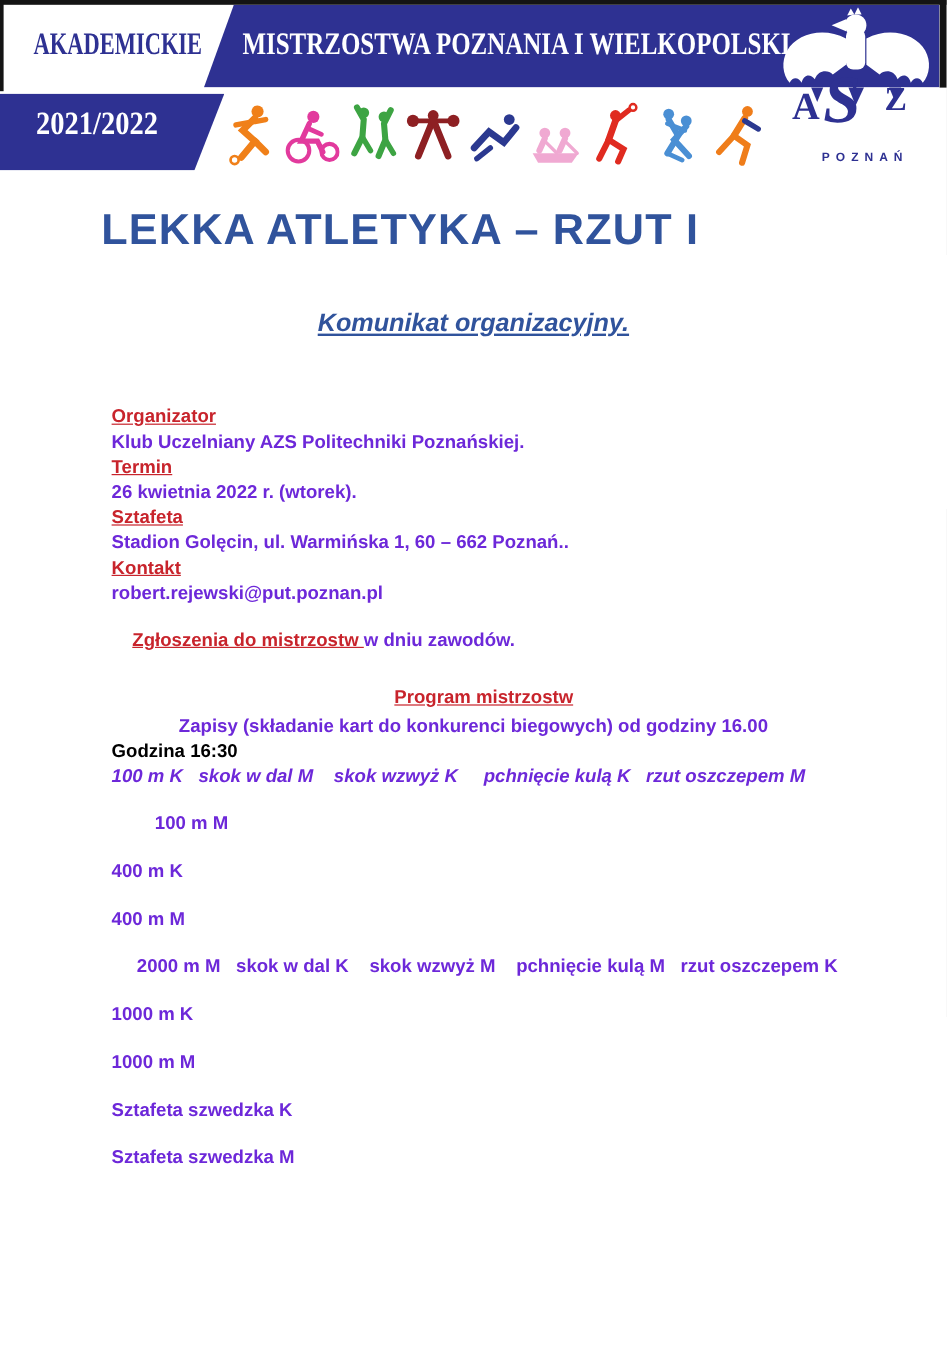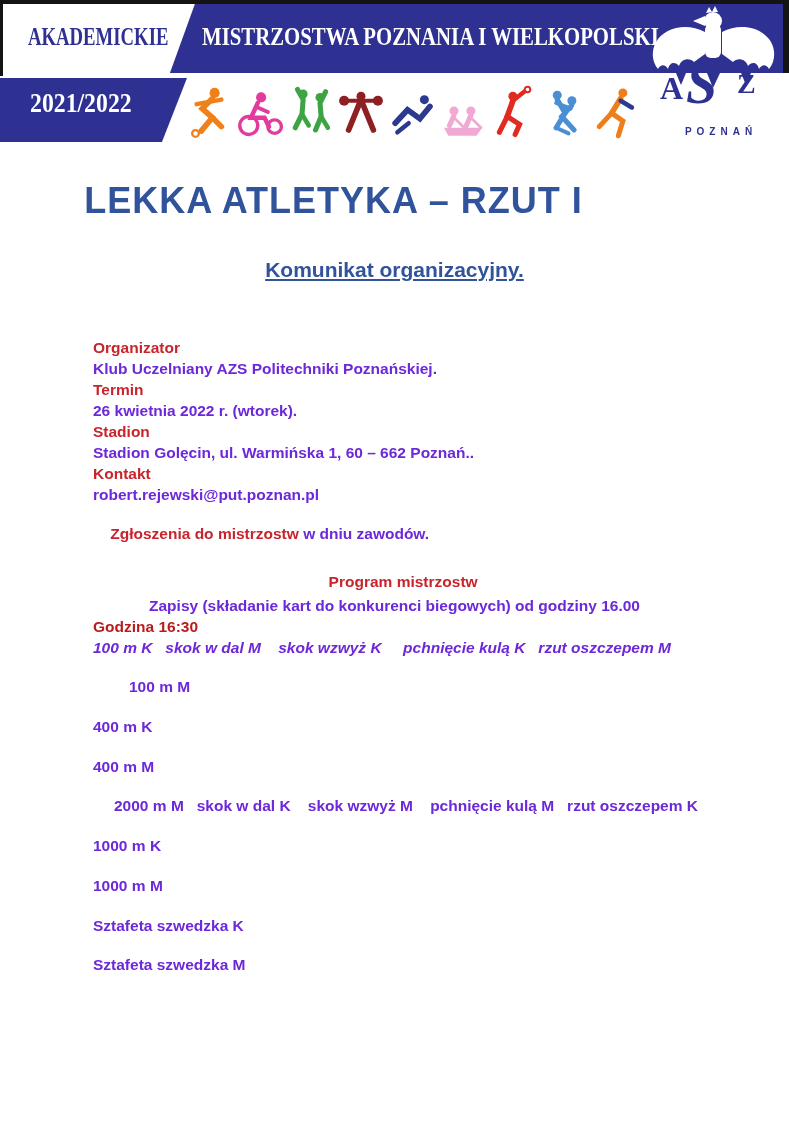--- a/index.html
+++ b/index.html
@@ -28,30 +28,30 @@
   .logo-letter{position:absolute;font-family:"Liberation Serif",serif;font-weight:bold;
                color:#2e3192;line-height:1;}
   .logo-a{left:660px;top:72px;font-size:32px;}
   .logo-s{left:686px;top:56px;font-size:56px;font-style:italic;}
   .logo-z{left:737px;top:70px;font-size:28px;}
   .logo-city{position:absolute;left:660px;top:126px;width:122px;text-align:center;
              font-size:10px;font-weight:bold;letter-spacing:5px;color:#2e3192;}
   
   .navy{color:#6d28d9;}
   .red{color:#c8242c;}
-  .green{color:#b91c1c;}
-  .doc-title{position:absolute;left:0;top:180px;width:667px;text-align:center;
+  .green{color:#000000;}
+  .doc-title{position:absolute;left:0;top:170px;width:667px;text-align:center;
              font-size:36px;font-weight:bold;letter-spacing:1px;color:#30539c;}
   .doc-subtitle{position:absolute;left:0;top:258px;width:789px;text-align:center;
-                font-size:21px;font-weight:bold;
+                font-size:21px;font-weight:bold;font-style:italic;
                 text-decoration:underline;color:#30539c;}
   .line{position:absolute;left:93px;font-size:15.5px;font-weight:bold;white-space:pre-wrap;}
   .cline{position:absolute;left:0;width:789px;text-align:center;
          font-size:15.5px;font-weight:bold;white-space:pre-wrap;}
-  .u{}
+  .u{text-decoration:underline;}
 </style>
 </head>
 <body>
 
 <div id="page">
 
   <div class="edge" style="left:0;top:0;width:789px;height:4px;"></div>
   <div class="edge" style="left:0;top:0;width:3px;height:76px;"></div>
   <div class="edge" style="right:0;top:0;width:6px;height:73px;"></div>
 
@@ -170,21 +170,21 @@
   <div class="logo-letter logo-z">Z</div>
   <div class="logo-city">POZNAŃ</div>
 
   <div class="doc-title">LEKKA ATLETYKA – RZUT I</div>
   <div class="doc-subtitle">Komunikat organizacyjny.</div>
 
   <div class="line red u" style="top:339px;">Organizator</div>
   <div class="line navy" style="top:360px;">Klub Uczelniany AZS Politechniki Poznańskiej.</div>
   <div class="line red u" style="top:381px;">Termin</div>
   <div class="line navy" style="top:402px;">26 kwietnia 2022 r. (wtorek).</div>
-  <div class="line red u" style="top:423px;">Stadion</div>
+  <div class="line red u" style="top:423px;">Sztafeta</div>
   <div class="line navy" style="top:444px;">Stadion Golęcin, ul. Warmińska 1, 60 – 662 Poznań..</div>
   <div class="line red u" style="top:465px;">Kontakt</div>
   <div class="line navy" style="top:486px;">robert.rejewski@put.poznan.pl</div>
   <div class="line" style="top:507px;">
     <span class="red u">Zgłoszenia do mistrzostw </span><span class="navy">w dniu zawodów.</span>
   </div>
 
   <div class="cline" style="top:555px;">
     <span class="red u">Program mistrzostw</span>
   </div>

